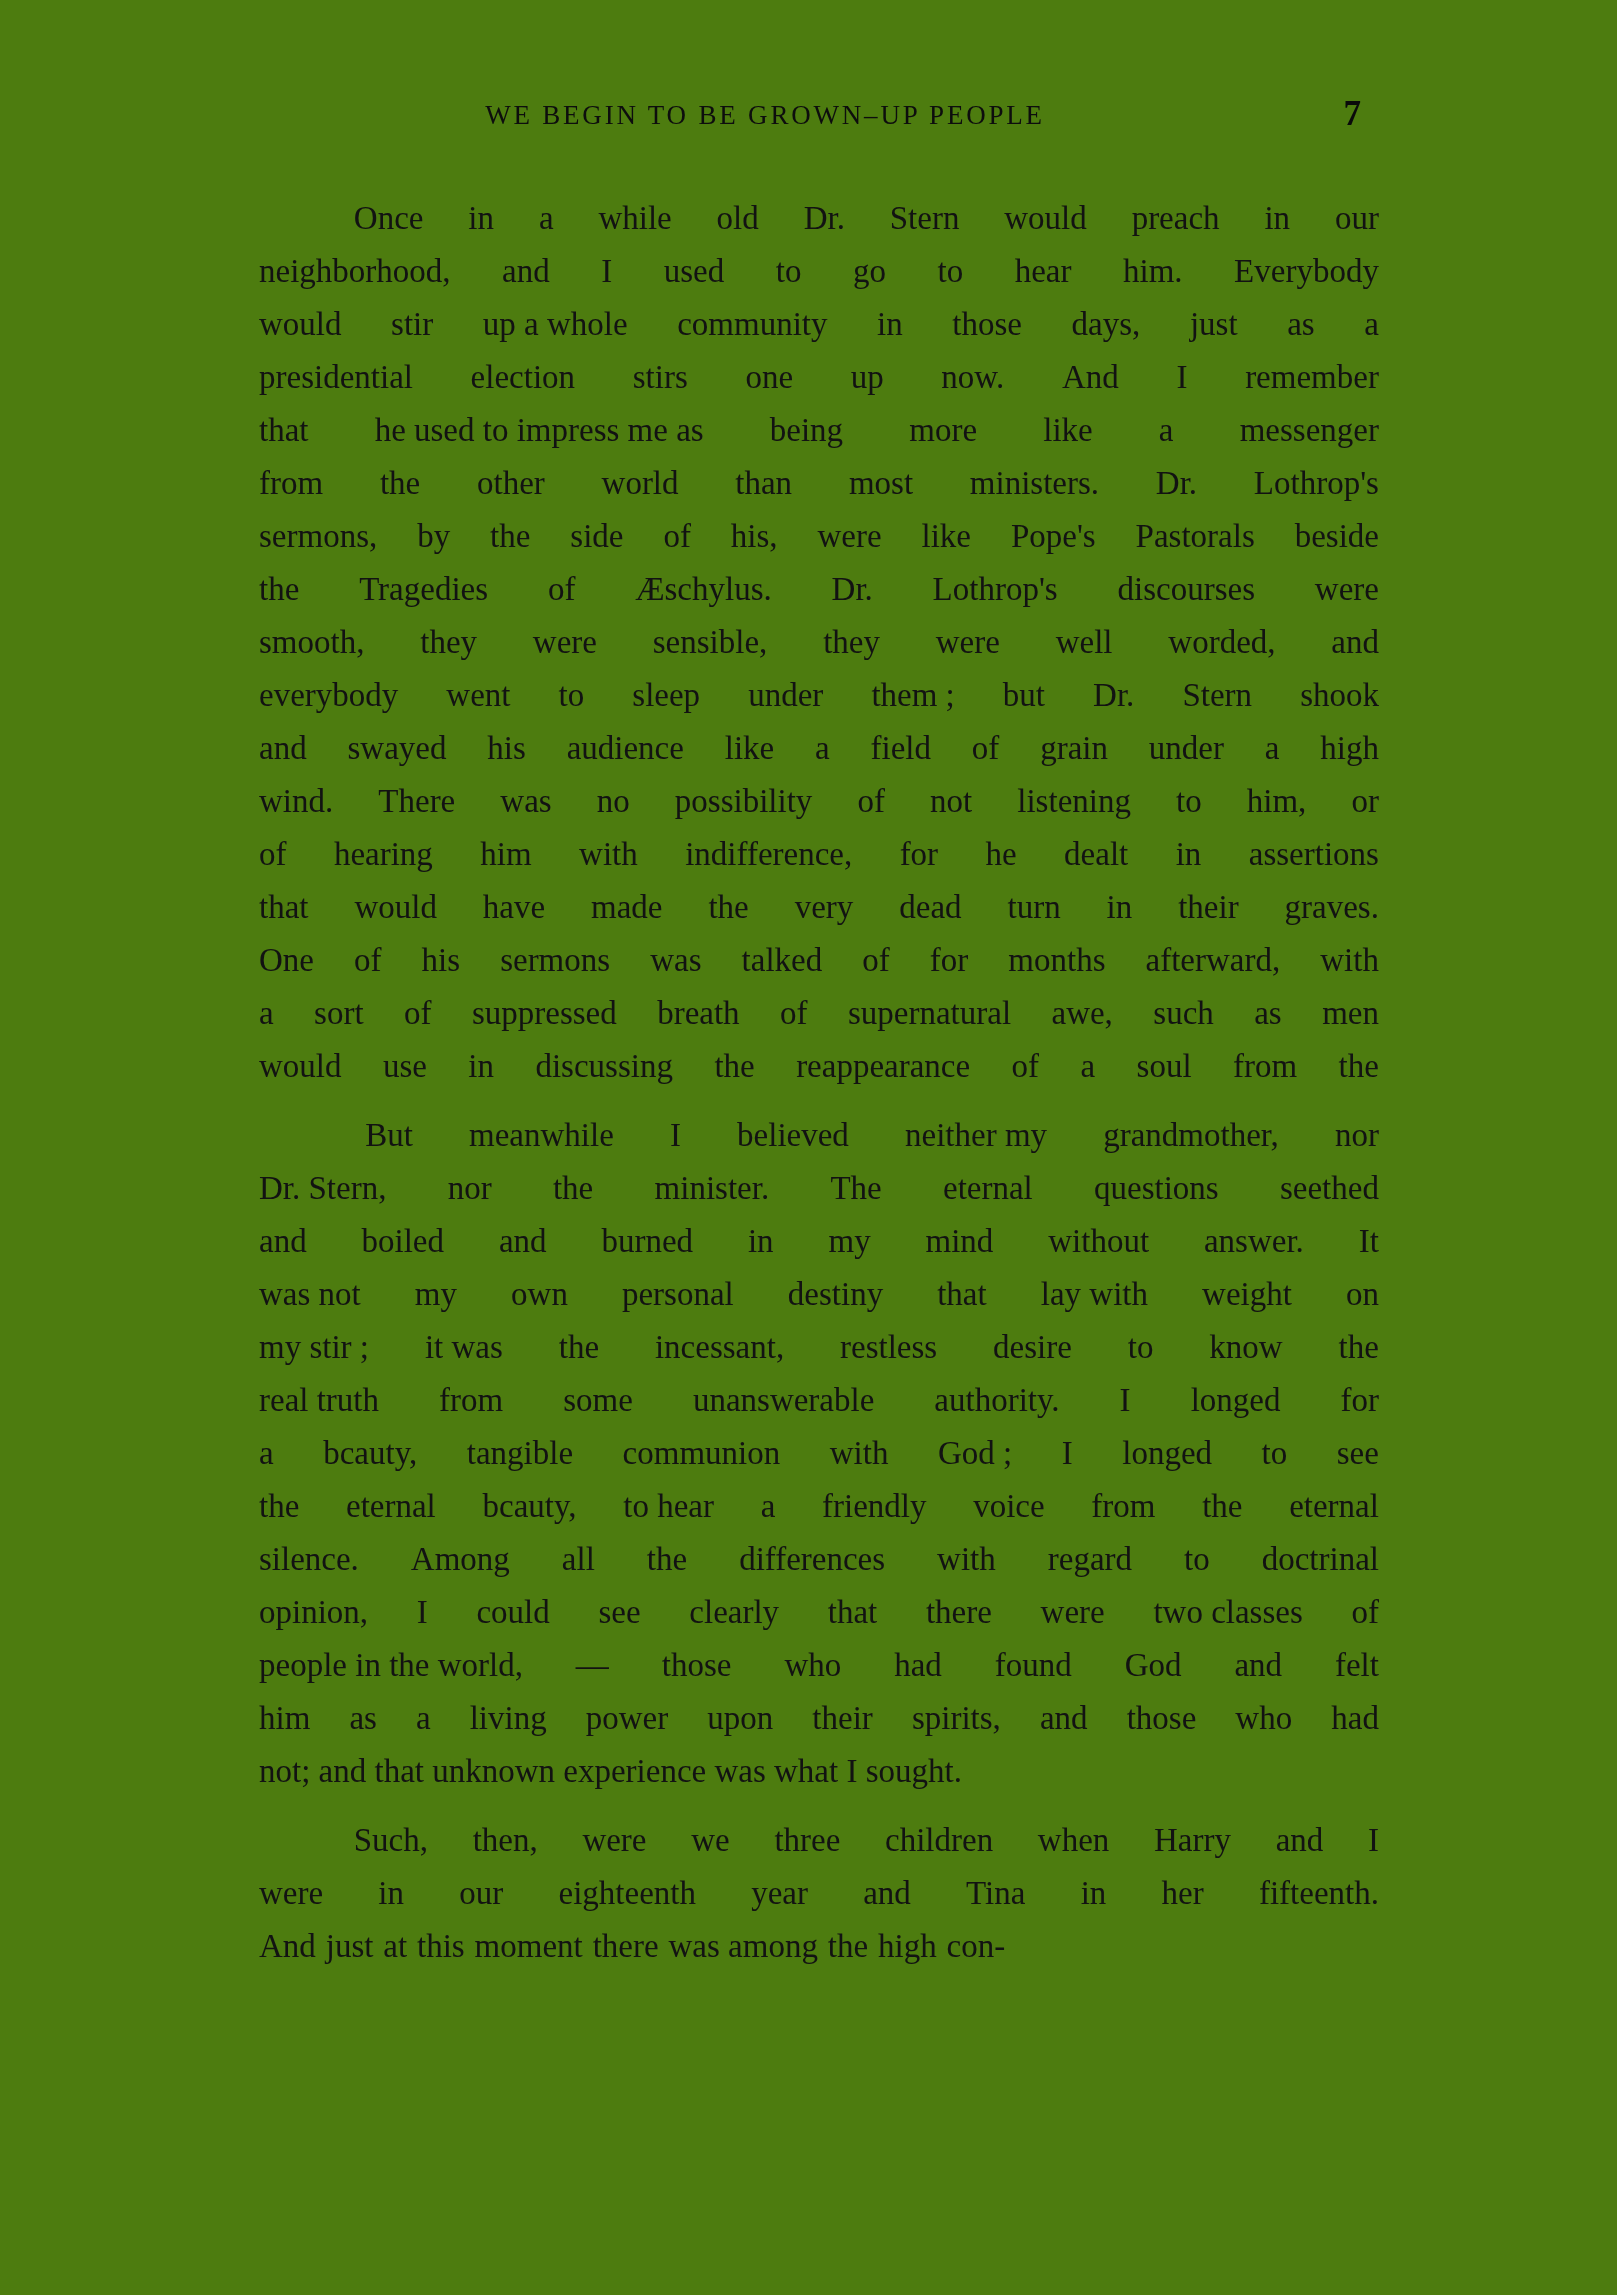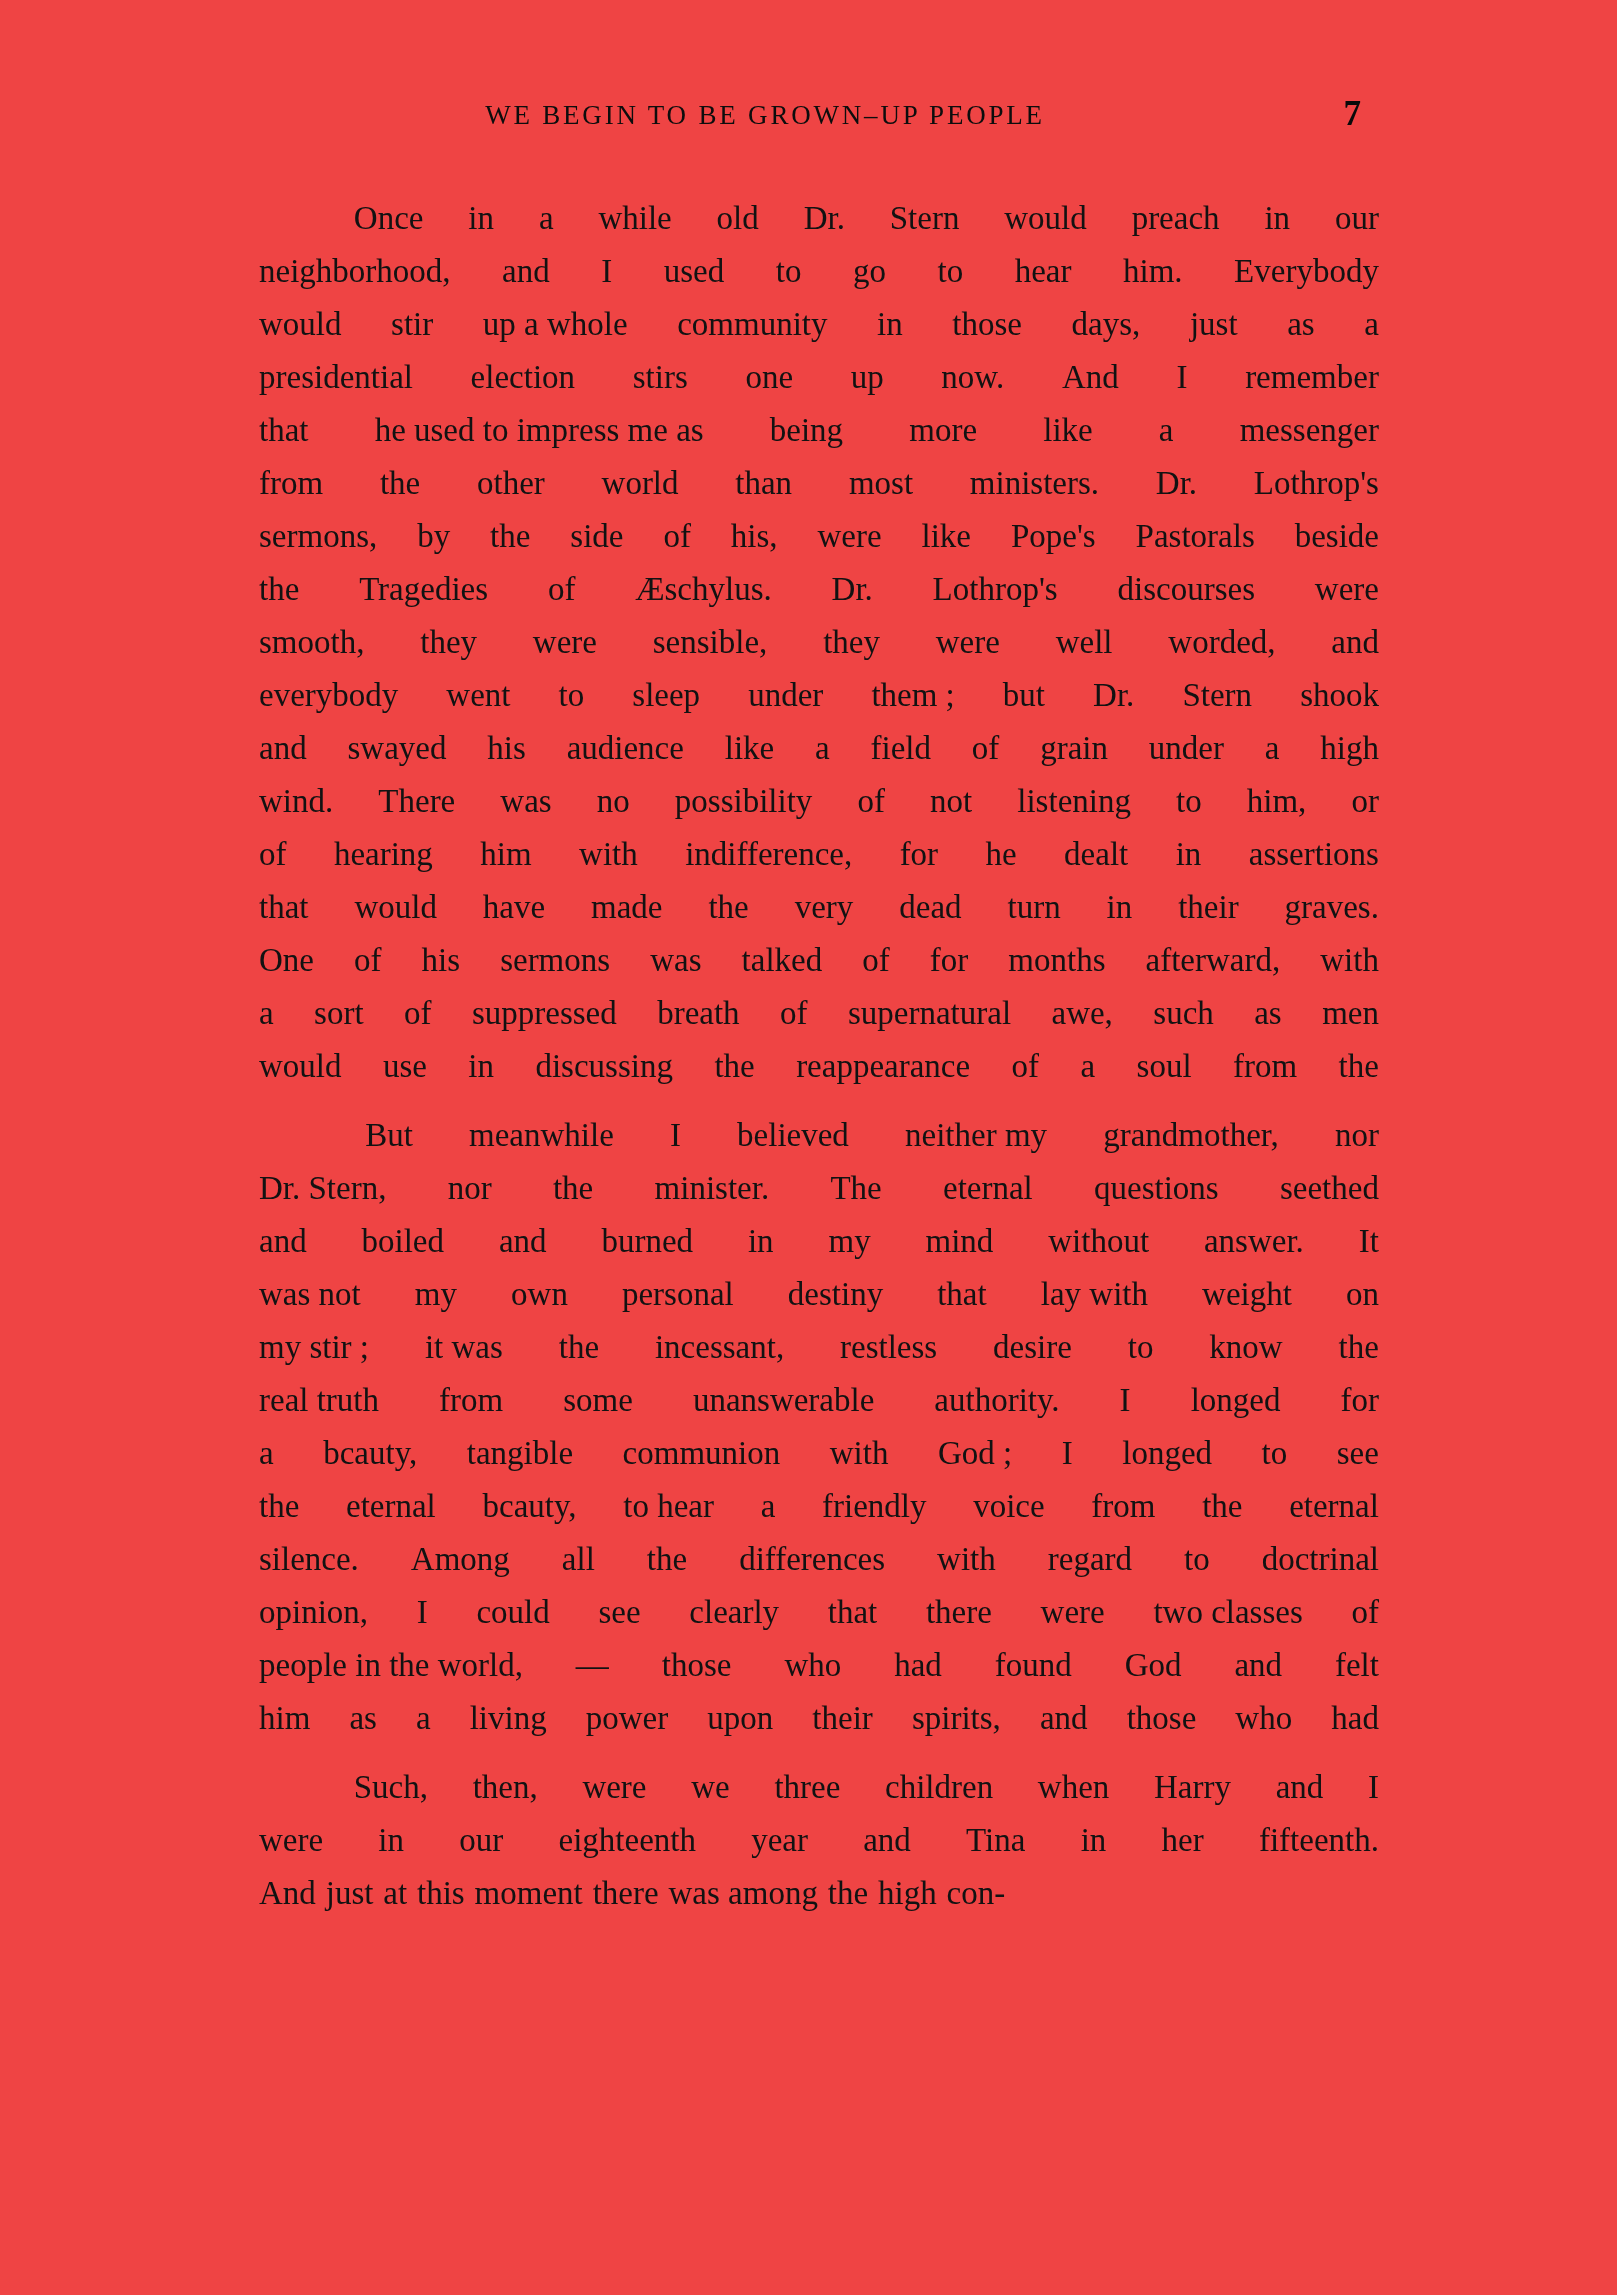--- a/index.html
+++ b/index.html
@@ -9,21 +9,21 @@
     background: #ffffff;
   }
   body {
     font-family: "Liberation Serif", "DejaVu Serif", serif;
     color: #111111;
   }
   #page {
     position: relative;
     width: 1617px;
     height: 2295px;
-    background: #ef4444;
+    background: #4d7c0f;
     overflow: hidden;
     margin: 0 auto;
   }
 
   
   .header-band {
     position: absolute;
     left: 243px;
     top: 97px;
     width: 1118px;
@@ -133,20 +133,21 @@
         <div class="tline just"><span class="w">and</span><span class="w">boiled</span><span class="w">and</span><span class="w">burned</span><span class="w">in</span><span class="w">my</span><span class="w">mind</span><span class="w">without</span><span class="w">answer.</span><span class="w">It</span></div>
         <div class="tline just"><span class="w">was not</span><span class="w">my</span><span class="w">own</span><span class="w">personal</span><span class="w">destiny</span><span class="w">that</span><span class="w">lay with</span><span class="w">weight</span><span class="w">on</span></div>
         <div class="tline just"><span class="w">my stir ;</span><span class="w">it was</span><span class="w">the</span><span class="w">incessant,</span><span class="w">restless</span><span class="w">desire</span><span class="w">to</span><span class="w">know</span><span class="w">the</span></div>
         <div class="tline just"><span class="w">real truth</span><span class="w">from</span><span class="w">some</span><span class="w">unanswerable</span><span class="w">authority.</span><span class="w">I</span><span class="w">longed</span><span class="w">for</span></div>
         <div class="tline just"><span class="w">a</span><span class="w">bcauty,</span><span class="w">tangible</span><span class="w">communion</span><span class="w">with</span><span class="w">God ;</span><span class="w">I</span><span class="w">longed</span><span class="w">to</span><span class="w">see</span></div>
         <div class="tline just"><span class="w">the</span><span class="w">eternal</span><span class="w">bcauty,</span><span class="w">to hear</span><span class="w">a</span><span class="w">friendly</span><span class="w">voice</span><span class="w">from</span><span class="w">the</span><span class="w">eternal</span></div>
         <div class="tline just"><span class="w">silence.</span><span class="w">Among</span><span class="w">all</span><span class="w">the</span><span class="w">differences</span><span class="w">with</span><span class="w">regard</span><span class="w">to</span><span class="w">doctrinal</span></div>
         <div class="tline just"><span class="w">opinion,</span><span class="w">I</span><span class="w">could</span><span class="w">see</span><span class="w">clearly</span><span class="w">that</span><span class="w">there</span><span class="w">were</span><span class="w">two classes</span><span class="w">of</span></div>
         <div class="tline just"><span class="w">people in the world,</span><span class="w">—</span><span class="w">those</span><span class="w">who</span><span class="w">had</span><span class="w">found</span><span class="w">God</span><span class="w">and</span><span class="w">felt</span></div>
         <div class="tline just"><span class="w">him</span><span class="w">as</span><span class="w">a</span><span class="w">living</span><span class="w">power</span><span class="w">upon</span><span class="w">their</span><span class="w">spirits,</span><span class="w">and</span><span class="w">those</span><span class="w">who</span><span class="w">had</span></div>
+        <div class="tline last"><span class="w">not; and that unknown experience was what I sought.</span></div>
       </div>
       <div class="para">
         <div class="tline just"><span class="indent"></span><span class="w">Such,</span><span class="w">then,</span><span class="w">were</span><span class="w">we</span><span class="w">three</span><span class="w">children</span><span class="w">when</span><span class="w">Harry</span><span class="w">and</span><span class="w">I</span></div>
         <div class="tline just"><span class="w">were</span><span class="w">in</span><span class="w">our</span><span class="w">eighteenth</span><span class="w">year</span><span class="w">and</span><span class="w">Tina</span><span class="w">in</span><span class="w">her</span><span class="w">fifteenth.</span></div>
         <div class="tline last"><span class="w">And</span><span class="w">just</span><span class="w">at</span><span class="w">this</span><span class="w">moment</span><span class="w">there</span><span class="w">was among</span><span class="w">the</span><span class="w">high</span><span class="w">con-</span></div>
       </div>
     </div>
 
 </div>
 

